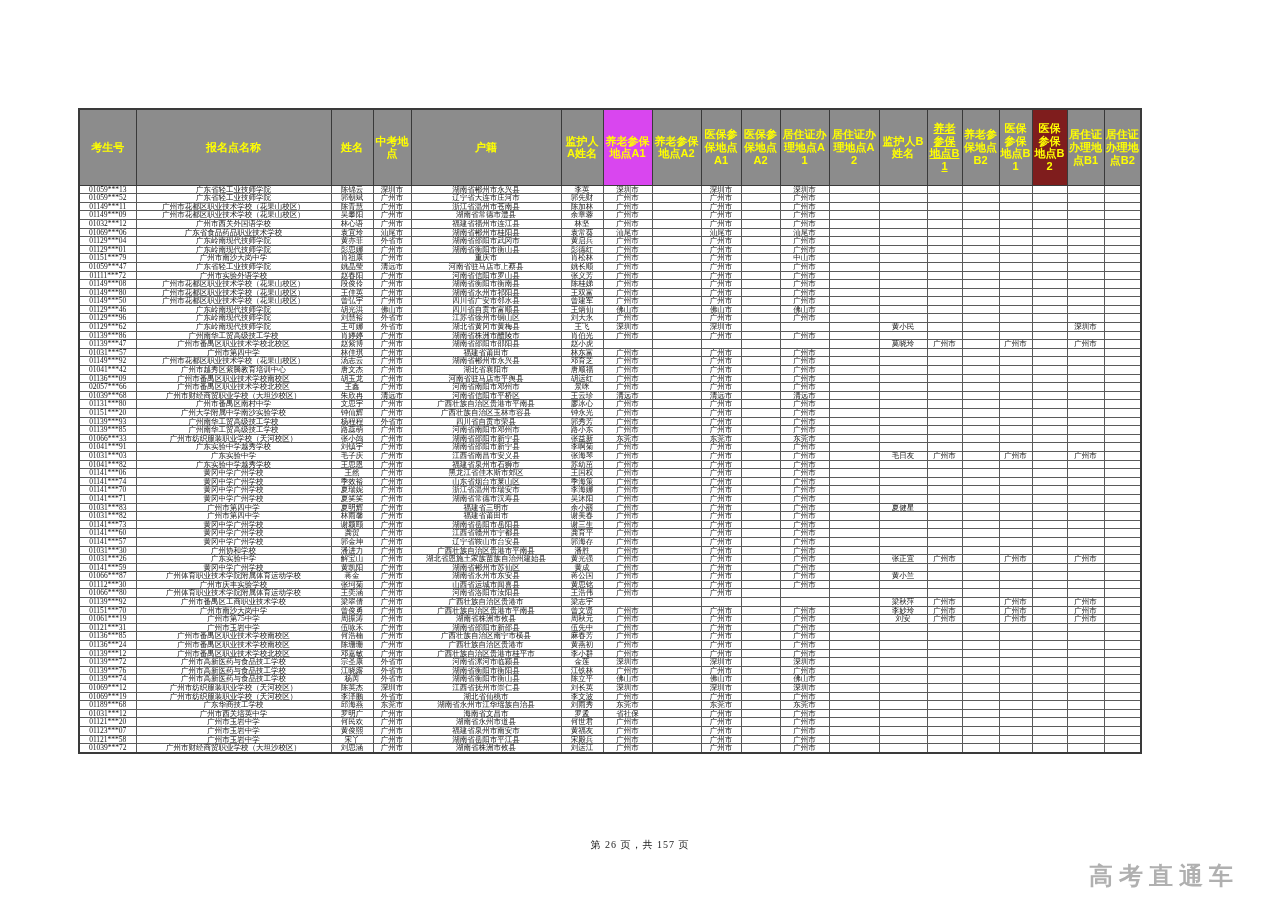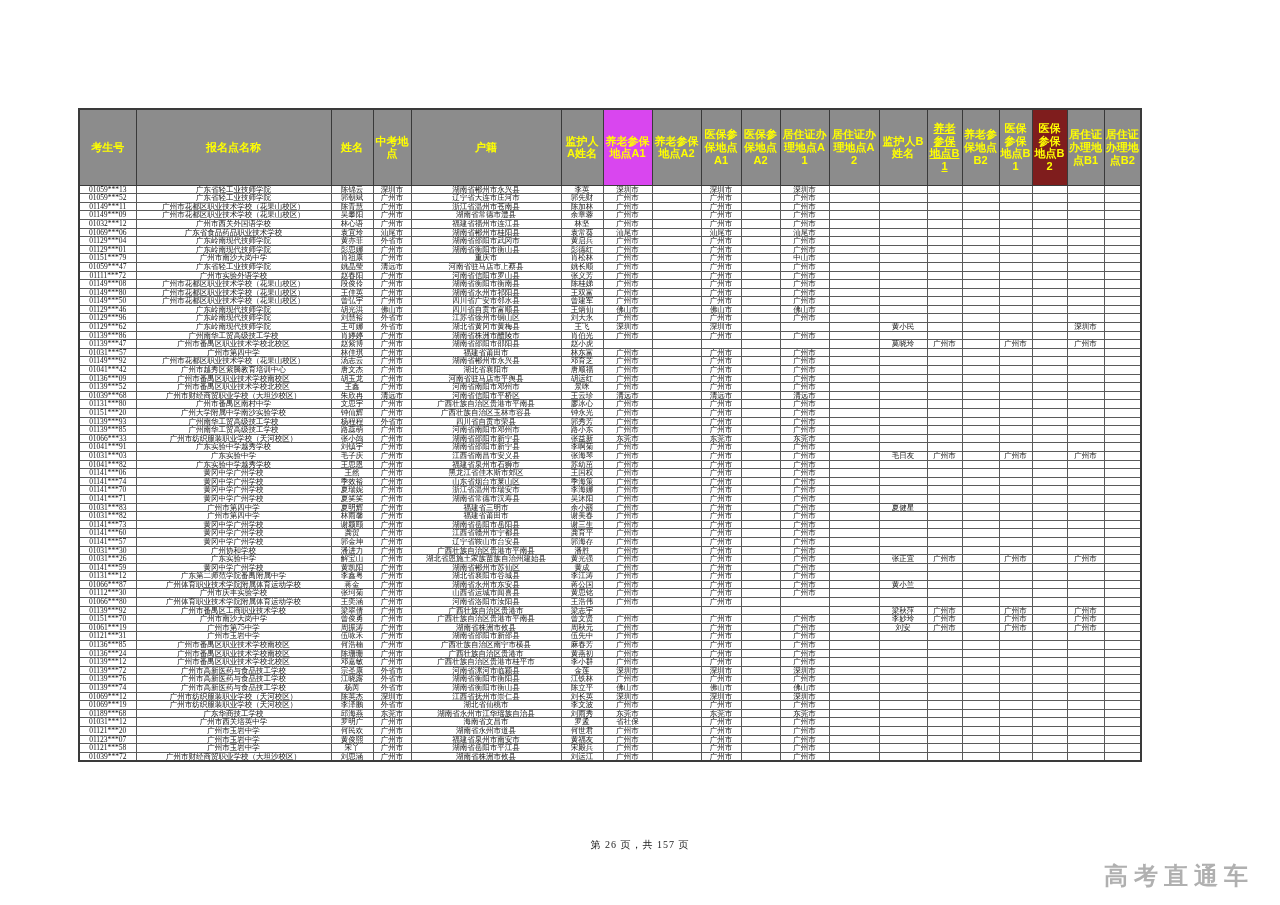--- a/index.html
+++ b/index.html
@@ -24,21 +24,21 @@
     font-size:7.5px;color:#141414;height:7.6px;line-height:7.6px;
     padding:0 1px;border:1px solid #5a5a5a;
     text-align:center;vertical-align:middle;
     white-space:nowrap;overflow:hidden;
   }
   .footer{
     position:absolute;top:838px;left:0;width:1280px;
     text-align:center;font-size:10px;color:#222;letter-spacing:1px;
   }
   .watermark{
-    position:absolute;top:860px;right:26px;
+    position:absolute;top:860px;right:41px;
     font-size:24px;font-weight:bold;color:#b0b0b0;letter-spacing:6px;
     font-family:"Liberation Sans","DejaVu Sans",sans-serif;
   }
 </style>
 </head>
 <body>
 
 <div class="page">
   <table class="reg">
     <colgroup>
@@ -563,21 +563,21 @@
           <td></td>
           <td></td>
           <td></td>
           <td></td>
           <td></td>
           <td></td>
           <td></td>
           <td></td>
         </tr>
         <tr>
-          <td>01139***52</td>
+          <td>02057***66</td>
           <td>广州市番禺区职业技术学校北校区</td>
           <td>王鑫</td>
           <td>广州市</td>
           <td>河南省南阳市邓州市</td>
           <td>景咪</td>
           <td>广州市</td>
           <td></td>
           <td>广州市</td>
           <td></td>
           <td>广州市</td>
@@ -1025,41 +1025,20 @@
           <td></td>
           <td></td>
           <td></td>
           <td></td>
           <td></td>
           <td></td>
           <td></td>
           <td></td>
         </tr>
         <tr>
-          <td>01131***12</td>
-          <td>广东第二师范学院番禺附属中学</td>
-          <td>李鑫粤</td>
-          <td>广州市</td>
-          <td>湖北省襄阳市谷城县</td>
-          <td>李江涛</td>
-          <td>广州市</td>
-          <td></td>
-          <td>广州市</td>
-          <td></td>
-          <td>广州市</td>
-          <td></td>
-          <td></td>
-          <td></td>
-          <td></td>
-          <td></td>
-          <td></td>
-          <td></td>
-          <td></td>
-        </tr>
-        <tr>
           <td>01066***87</td>
           <td>广州体育职业技术学院附属体育运动学校</td>
           <td>蒋金</td>
           <td>广州市</td>
           <td>湖南省永州市东安县</td>
           <td>蒋公国</td>
           <td>广州市</td>
           <td></td>
           <td>广州市</td>
           <td></td>

